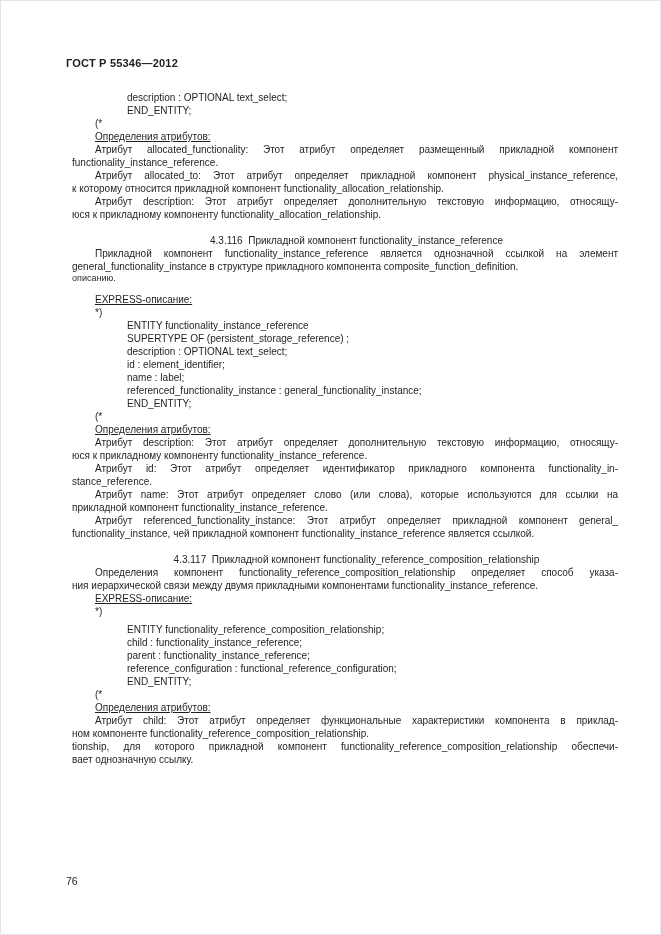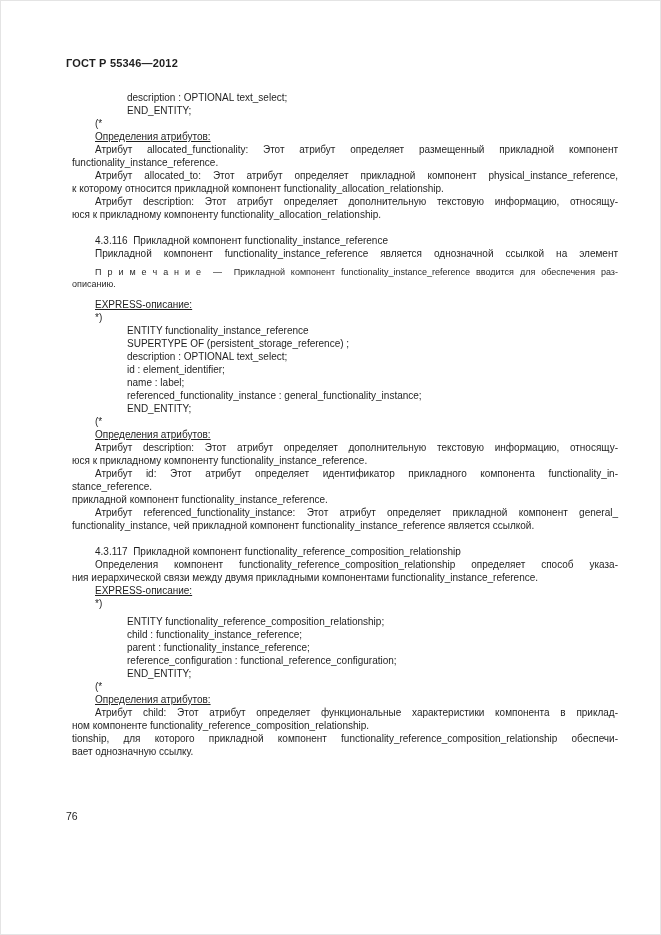--- a/index.html
+++ b/index.html
@@ -20,26 +20,26 @@
   .body-text {
     position:absolute; left:71px; top:90px; width:546px;
     font-size:10px; line-height:13px;
   }
   .ln { min-height:13px; }
   .ind { padding-left:23px; }
   .code { padding-left:55px; }
   .j { text-align:justify; text-align-last:justify; }
   .u span { text-decoration:underline;text-align:right; }
   .note { font-size:9px; line-height:11.5px; min-height:11.5px; color:#2a2a2a; }
-  .mt13 { margin-top:13px; }
+  .mt13 { margin-top:13px;text-align:center; }
   .mt8 { margin-top:8px; }
   .mt7 { margin-top:7px; }
   .mt5 { margin-top:5px; }
   .page-number {
-    position:absolute; left:65px; top:809px; font-size:10.5px;
+    position:absolute; left:65px; top:874px; font-size:10.5px;
   }
 </style>
 </head>
 <body>
 
 <div class="page">
 
   <div class="doc-header">ГОСТ Р 55346—2012</div>
 
   <div class="body-text">
@@ -48,37 +48,38 @@
     <div class="ln ind">(*</div>
     <div class="ln ind u"><span>Определения атрибутов:</span></div>
     <div class="ln ind j">Атрибут allocated_functionality: Этот атрибут определяет размещенный прикладной компонент</div>
     <div class="ln">functionality_instance_reference.</div>
     <div class="ln ind j">Атрибут allocated_to: Этот атрибут определяет прикладной компонент physical_instance_reference,</div>
     <div class="ln">к которому относится прикладной компонент functionality_allocation_relationship.</div>
     <div class="ln ind j">Атрибут description: Этот атрибут определяет дополнительную текстовую информацию, относящу-</div>
     <div class="ln">юся к прикладному компоненту functionality_allocation_relationship.</div>
     <div class="ln ind mt13">4.3.116&nbsp; Прикладной компонент functionality_instance_reference</div>
     <div class="ln ind j">Прикладной компонент functionality_instance_reference является однозначной ссылкой на элемент</div>
-    <div class="ln note ind j mt7">П р и м е ч а н и е&nbsp; —&nbsp; Прикладной компонент functionality_instance_reference вводится для обеспечения раз-</div>
+    <div class="ln">general_functionality_instance в структуре прикладного компонента composite_function_definition.</div>
     <div class="ln note">описанию.</div>
     <div class="ln ind u mt8"><span>EXPRESS-описание:</span></div>
     <div class="ln ind">*)</div>
     <div class="ln code">ENTITY functionality_instance_reference</div>
     <div class="ln code">SUPERTYPE OF (persistent_storage_reference) ;</div>
     <div class="ln code">description : OPTIONAL text_select;</div>
     <div class="ln code">id : element_identifier;</div>
     <div class="ln code">name : label;</div>
     <div class="ln code">referenced_functionality_instance : general_functionality_instance;</div>
     <div class="ln code">END_ENTITY;</div>
     <div class="ln ind">(*</div>
     <div class="ln ind u"><span>Определения атрибутов:</span></div>
     <div class="ln ind j">Атрибут description: Этот атрибут определяет дополнительную текстовую информацию, относящу-</div>
     <div class="ln">юся к прикладному компоненту functionality_instance_reference.</div>
     <div class="ln ind j">Атрибут id: Этот атрибут определяет идентификатор прикладного компонента functionality_in-</div>
     <div class="ln">stance_reference.</div>
+    <div class="ln ind j">Атрибут name: Этот атрибут определяет слово (или слова), которые используются для ссылки на</div>
     <div class="ln">прикладной компонент functionality_instance_reference.</div>
     <div class="ln ind j">Атрибут referenced_functionality_instance: Этот атрибут определяет прикладной компонент general_</div>
     <div class="ln">functionality_instance, чей прикладной компонент functionality_instance_reference является ссылкой.</div>
     <div class="ln ind mt13">4.3.117&nbsp; Прикладной компонент functionality_reference_composition_relationship</div>
     <div class="ln ind j">Определения компонент functionality_reference_composition_relationship определяет способ указа-</div>
     <div class="ln">ния иерархической связи между двумя прикладными компонентами functionality_instance_reference.</div>
     <div class="ln ind u"><span>EXPRESS-описание:</span></div>
     <div class="ln ind">*)</div>
     <div class="ln code mt5">ENTITY functionality_reference_composition_relationship;</div>
     <div class="ln code">child : functionality_instance_reference;</div>

